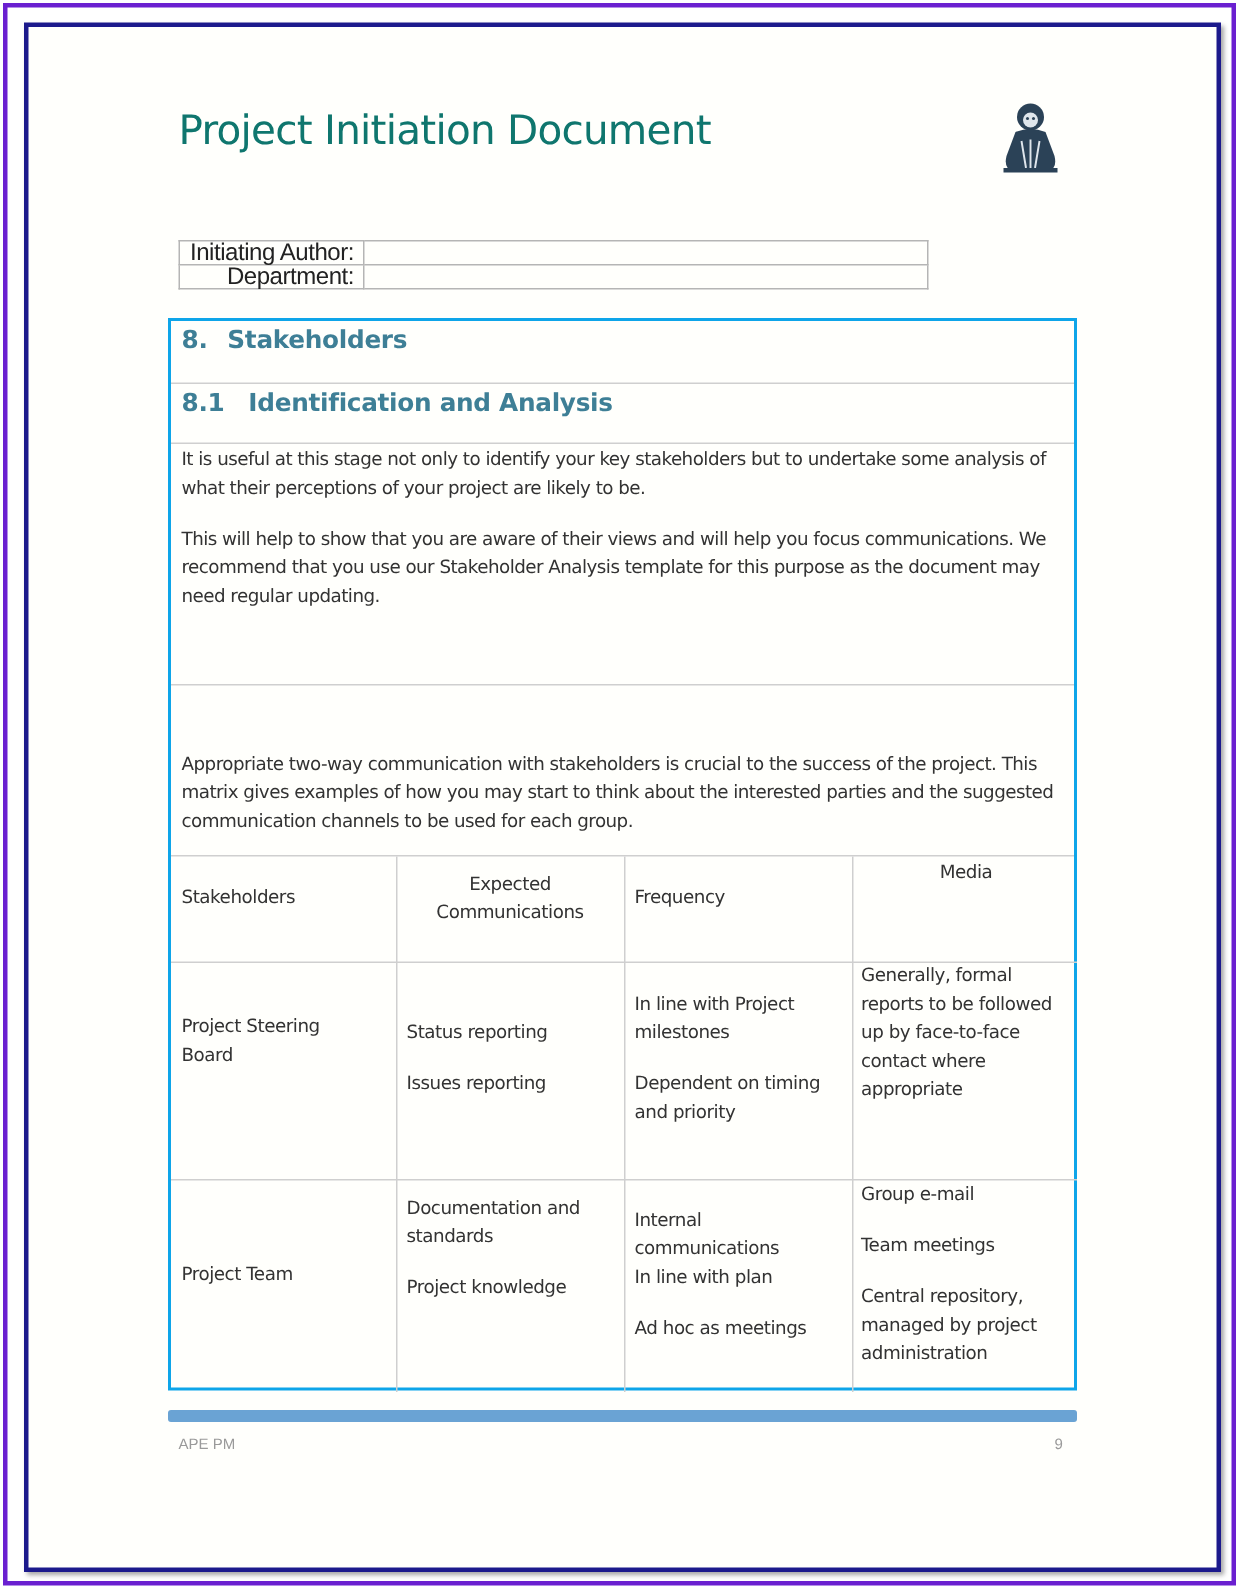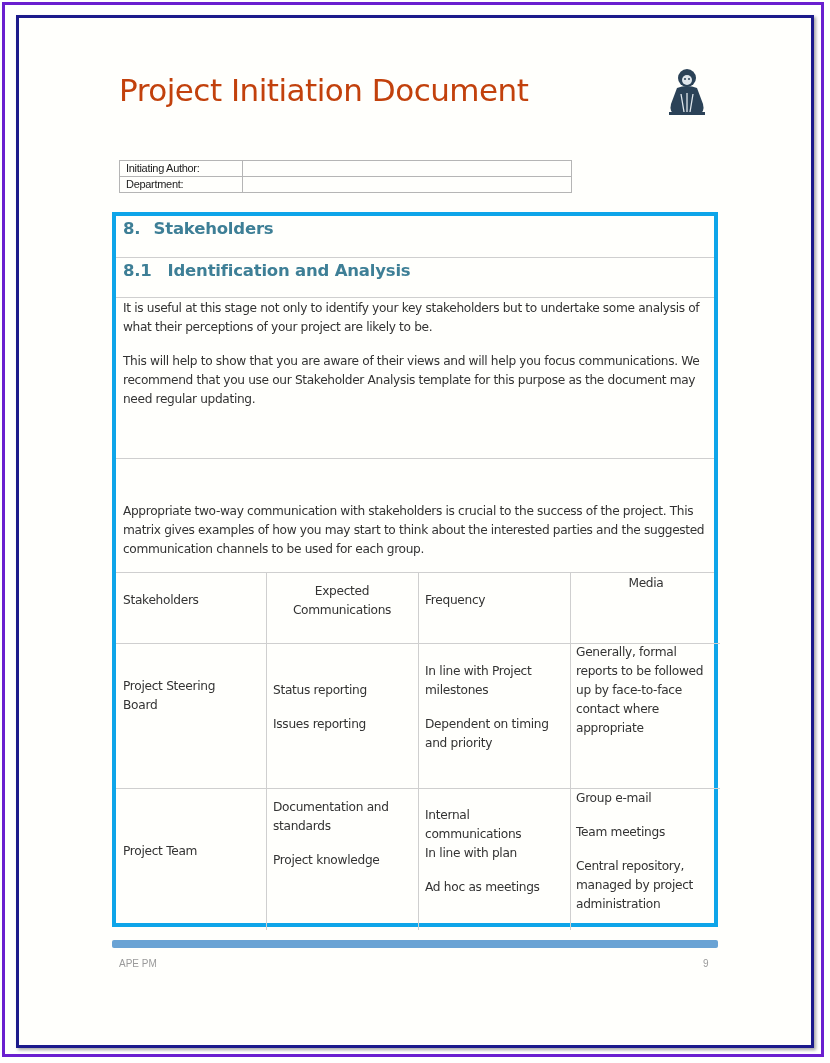--- a/index.html
+++ b/index.html
@@ -10,34 +10,34 @@
   .outer-frame {
     position: absolute; left: 2px; top: 2px; width: 822px; height: 1055px;
     border: 3px solid #6a1fd0; box-sizing: border-box;
   }
   .inner-frame {
     position: absolute; left: 16px; top: 15px; width: 798px; height: 1033px;
     border: 3px solid #1c1a8c; box-sizing: border-box; background: #fffffc;
     box-shadow: 2px 2px 3px rgba(0,0,0,0.35);
   }
   .page-title {
-    position: absolute; left: 119px; top: 72px; font-size: 31px; color: #c2410c;
+    position: absolute; left: 119px; top: 72px; font-size: 27px; color: #0f766e;
     font-family: "DejaVu Sans", sans-serif; letter-spacing: -0.5px; font-weight: normal;
   }
   .logo { position: absolute; left: 665px; top: 66px; width: 44px; height: 50px; }
   .meta-table {
-    position: absolute; left: 119px; top: 160px; width: 453px; border-collapse: collapse;
-    font-family: "Liberation Sans", sans-serif; font-size: 11px; color: #222;
+    position: absolute; left: 119px; top: 160px; width: 500px; border-collapse: collapse;
+    font-family: "Liberation Sans", sans-serif; font-size: 16px; color: #222; text-align: right;
   }
   .meta-table td { border: 1px solid #b5b5b5; height: 15px; padding: 0 6px; line-height: 15px; }
   .meta-table td.label { width: 110px; letter-spacing: -0.3px; }
 
   .section-box {
     position: absolute; left: 112px; top: 212px; width: 606px; height: 715px;
-    border: 4px solid #0ea5e9; box-sizing: border-box;
+    border: 2px solid #0ea5e9; box-sizing: border-box;
   }
   .h-row { position: absolute; left: 0; width: 100%; border-bottom: 1px solid #cfcfcf; box-sizing: border-box; }
   .heading {
     position: absolute; left: 7px; font-family: "DejaVu Sans", sans-serif; font-weight: bold;
     color: #3e7f96; font-size: 16.5px; letter-spacing: -0.2px;
   }
   .heading .num { display: inline-block; }
   .body-text {
     position: absolute; left: 7px; width: 590px; font-family: "DejaVu Sans", sans-serif;
     font-size: 12.2px; color: #333; line-height: 19px; letter-spacing: -0.35px;

